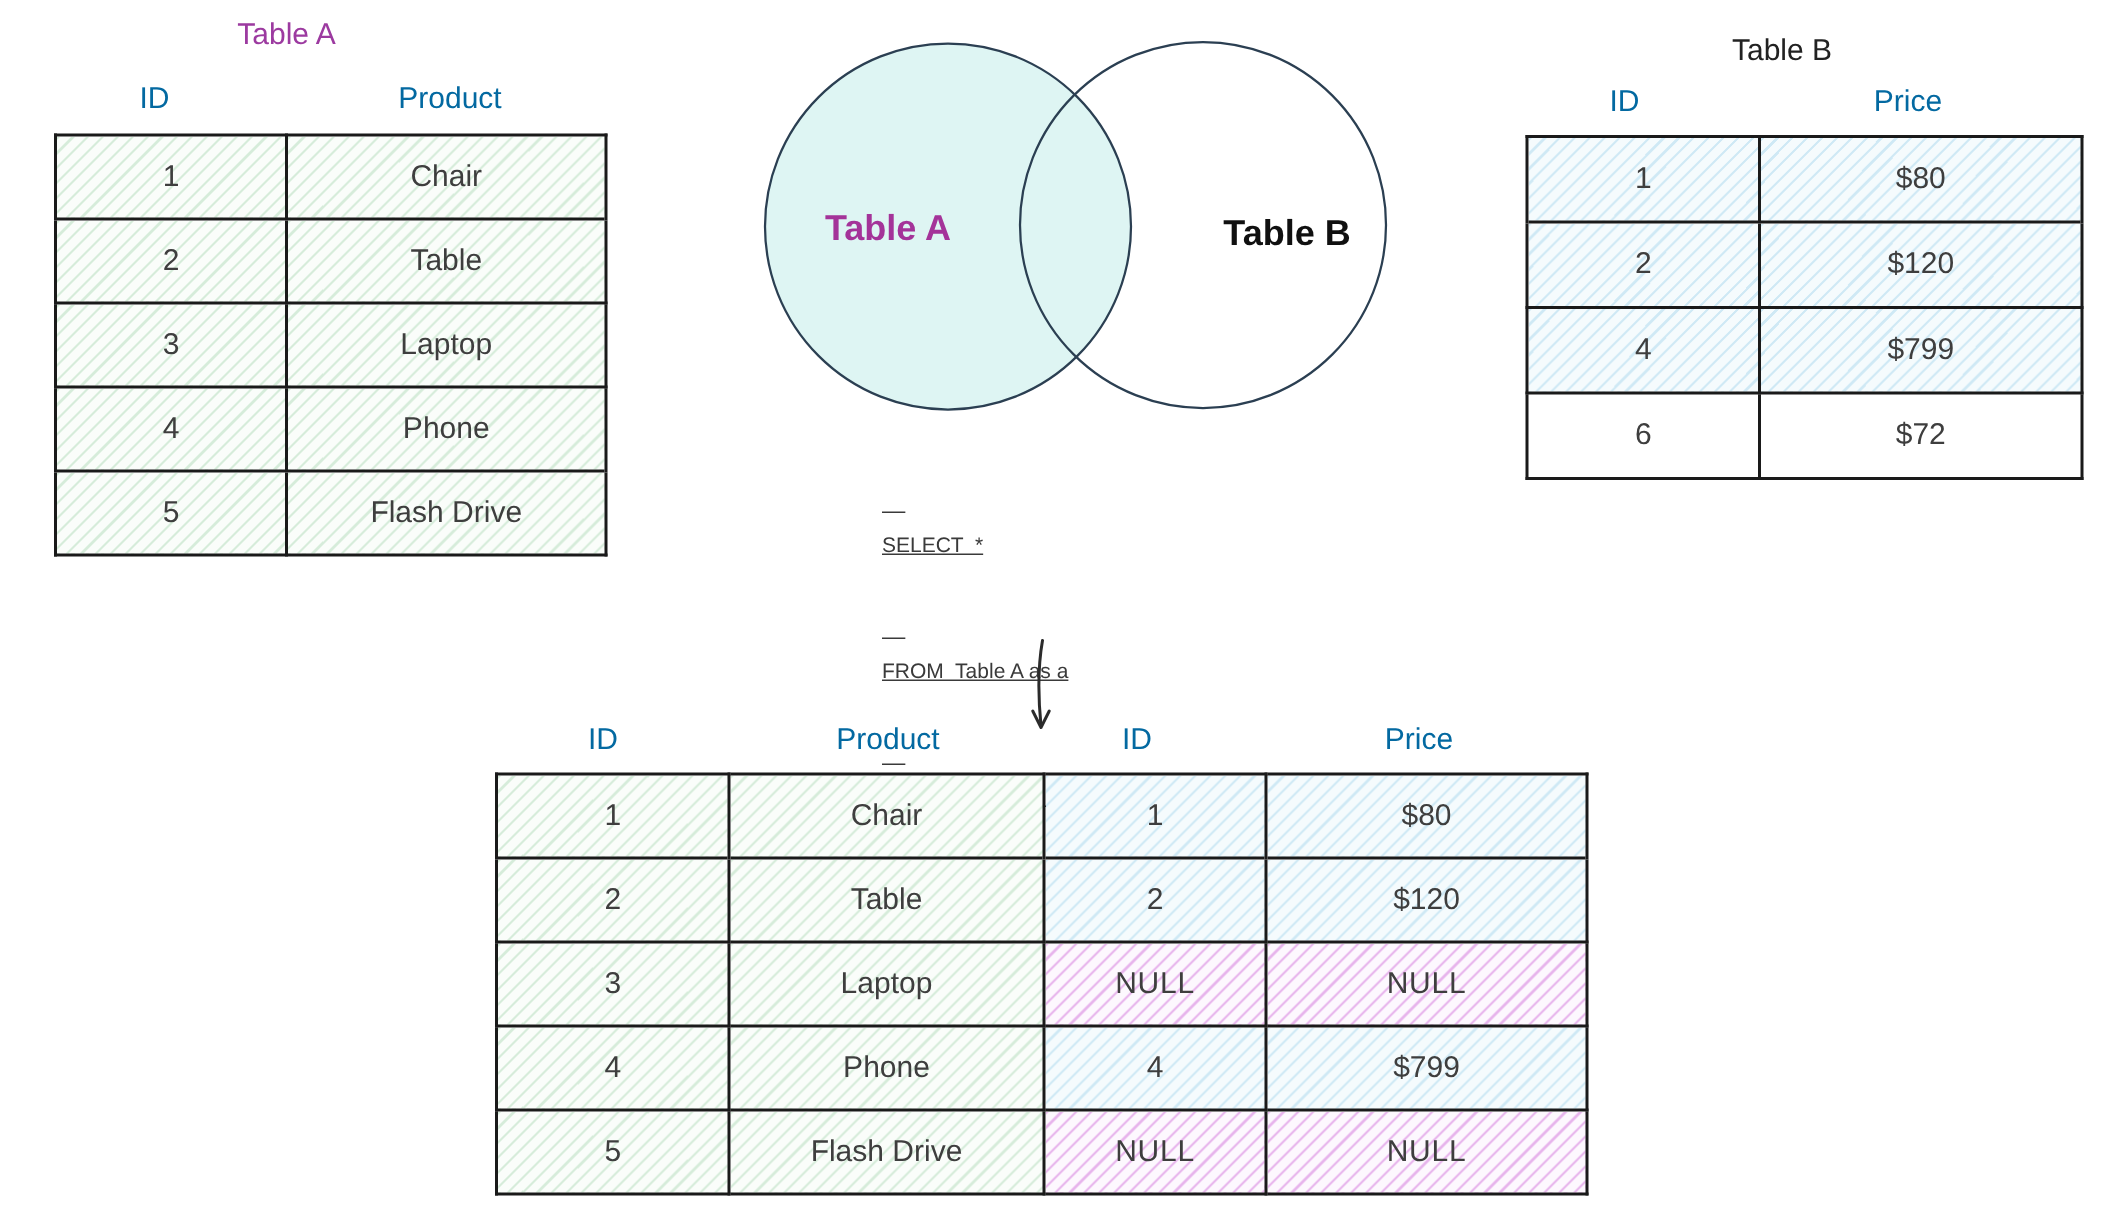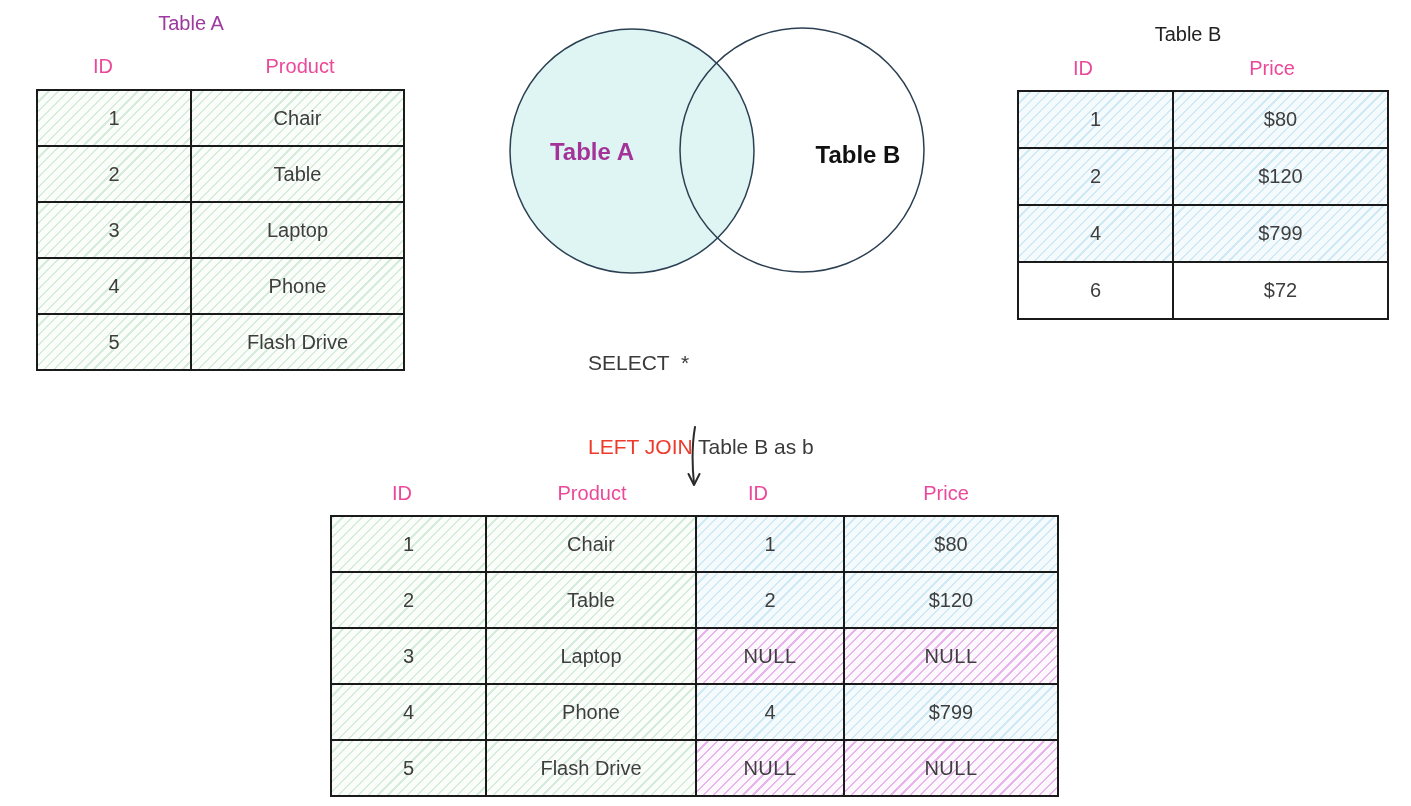--- a/index.html
+++ b/index.html
@@ -6,40 +6,40 @@
   #canvas{
     position:relative;width:1411px;height:806px;background:#ffffff;
     font-family:"Liberation Sans",sans-serif;overflow:hidden;padding-left:11px;
   }
   .abs{position:absolute;}
   .ctr{transform:translateX(-50%);}
 
   
   .tbl-title{font-size:20px;color:#222;white-space:nowrap;}
   .tbl-title.magenta{color:#9c3aa0;}
-  .col-head{font-size:20px;color:#ec4899;white-space:nowrap;text-align:center;}
+  .col-head{font-size:20px;color:#0369a1;white-space:nowrap;text-align:center;}
 
   
   table.hand{border-collapse:collapse;table-layout:fixed;position:absolute;}
   table.hand td{
     border:2px solid #1a1a1a;text-align:center;vertical-align:middle;
     font-size:20px;color:#3e3e3e;padding:0;overflow:hidden;white-space:nowrap;
   }
   table.hand tr.dash-bottom td{border-bottom:2px dashed #1a1a1a;}
   td.num{font-size:21px;color:#151515;}
   td.nullcell{color:#1c1c1c;letter-spacing:0.5px;}
 
   
   .h-green{background:repeating-linear-gradient(135deg,#d6ecda 0 1.5px,rgba(0,0,0,0) 1.5px 7px),#fafdfa;}
   .h-blue {background:repeating-linear-gradient(135deg,#cfe9f5 0 1.5px,rgba(0,0,0,0) 1.5px 7px),#f5fbfd;}
   .h-pink {background:repeating-linear-gradient(135deg,#e7b5ec 0 1.5px,rgba(0,0,0,0) 1.5px 7px),#fdf8fe;}
   .h-none {background:#ffffff;}
 
   
-  #sql{left:588px;top:293px;font-size:21px;line-height:28px;color:#3a3a3a;white-space:pre;}
+  #sql{left:588px;top:293px;font-size:14px;line-height:28px;color:#3a3a3a;white-space:pre;text-decoration:underline;}
   #sql .kw{color:#ee3a2b;}
 
   svg text{font-family:"Liberation Sans",sans-serif;}
 </style>
 </head>
 <body>
 
 <div id="canvas">
 
   <span class="abs ctr tbl-title magenta" style="left:191px;top:12px;">Table A</span>
@@ -77,20 +77,21 @@
 
   <svg class="abs" style="left:498px;top:18px;" width="432" height="270">
     <circle cx="134" cy="133" r="122" fill="#def5f3" stroke="#2b3f52" stroke-width="1.5"></circle>
     <circle cx="304" cy="132" r="122" fill="none" stroke="#2b3f52" stroke-width="1.5"></circle>
     <text x="94" y="142" text-anchor="middle" font-size="24" font-weight="bold" fill="#a43399">Table A</text>
     <text x="360" y="145" text-anchor="middle" font-size="24" font-weight="bold" fill="#101010">Table B</text>
   </svg>
 
   <div id="sql" class="abs">
     <div>SELECT  *</div>
+    <div>FROM  Table A as a</div>
     <div><span class="kw">LEFT JOIN</span><span> Table B as b</span></div>
     <div>ON a.ID = b.ID</div>
   </div>
 
   <svg class="abs" style="left:682px;top:426px;" width="26" height="66">
     <path d="M 13 1 C 10 18, 10 38, 12 58" fill="none" stroke="#2b2b2b" stroke-width="2" stroke-linecap="round"></path>
     <path d="M 6.5 48 L 12 59 L 17.5 48" fill="none" stroke="#2b2b2b" stroke-width="2" stroke-linecap="round" stroke-linejoin="round"></path>
   </svg>
 
   <span class="abs ctr tbl-title" style="left:1188px;top:23px;">Table B</span>

